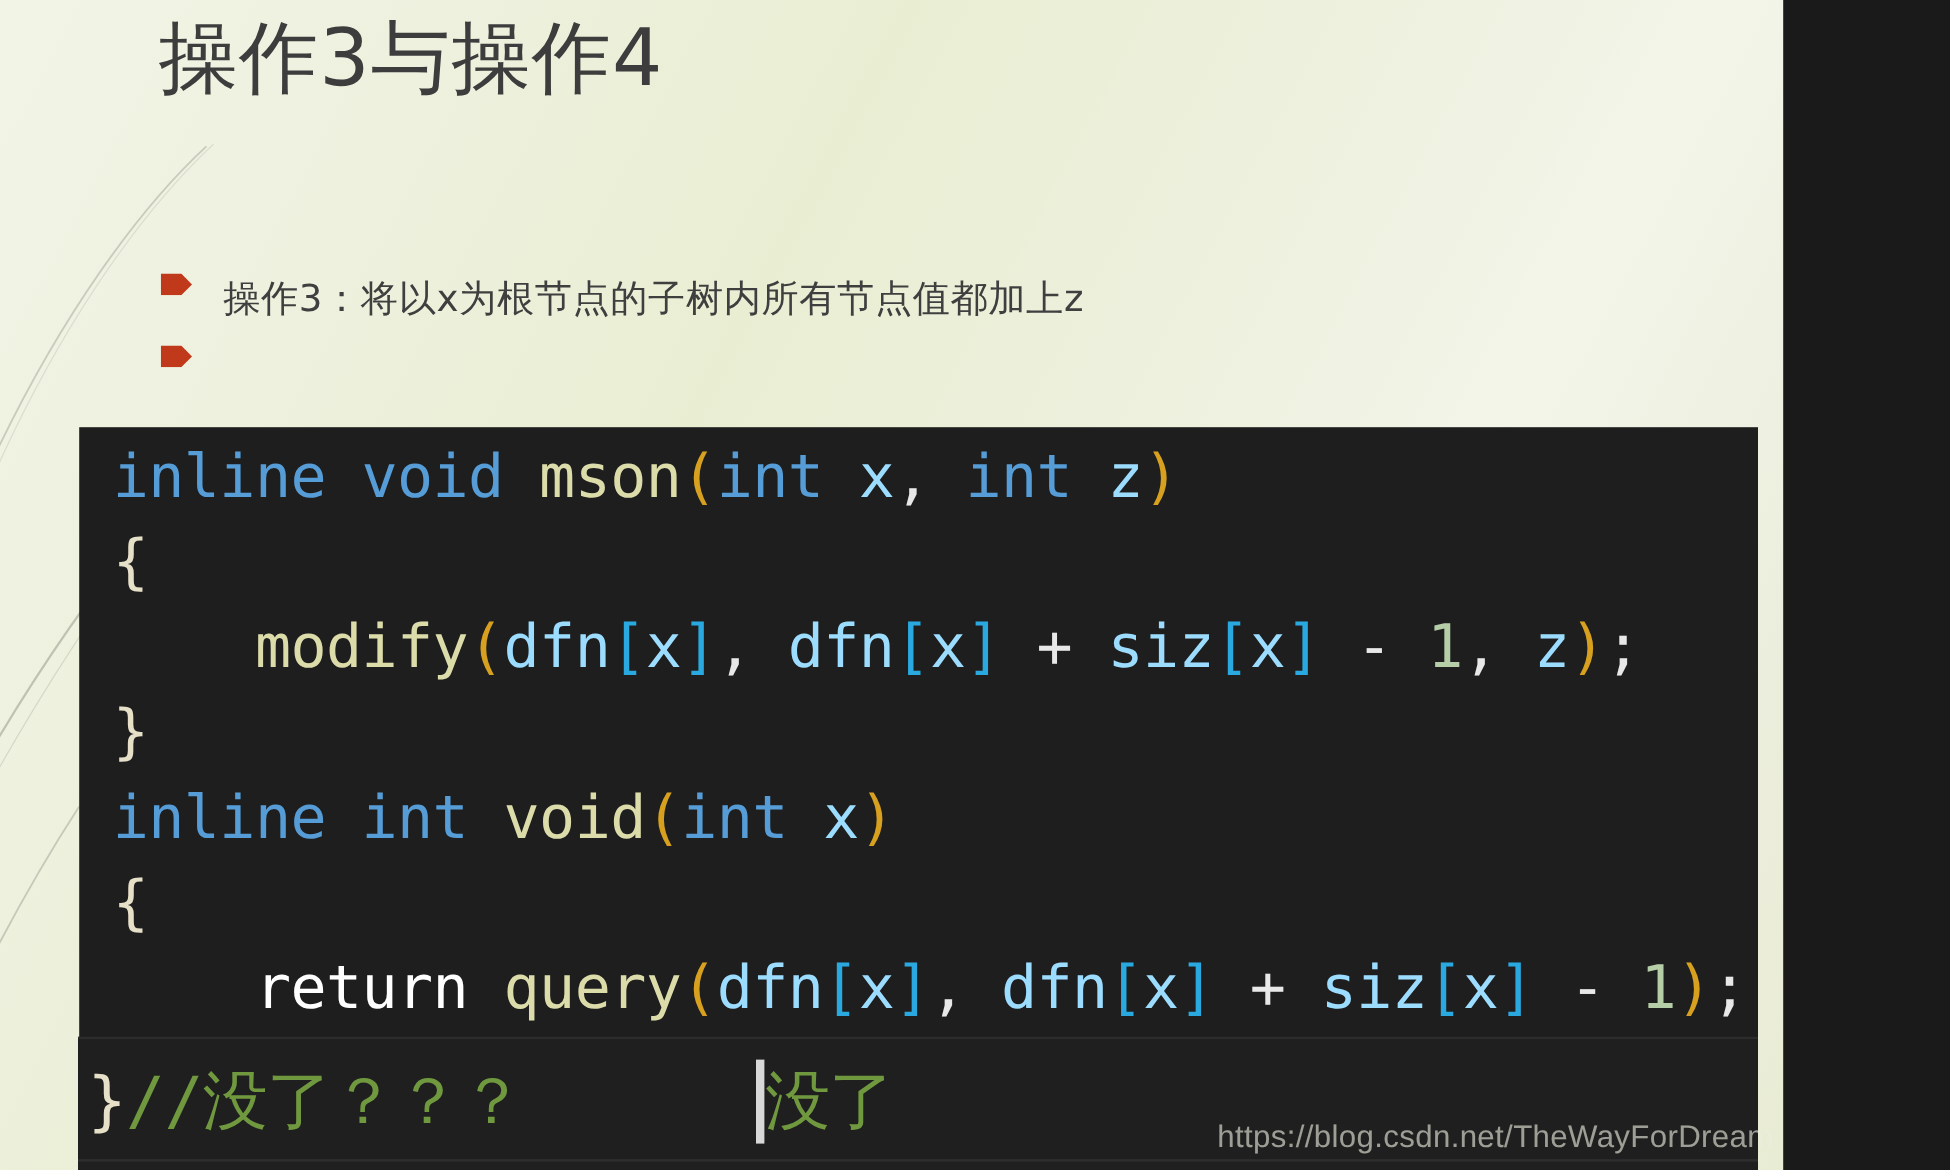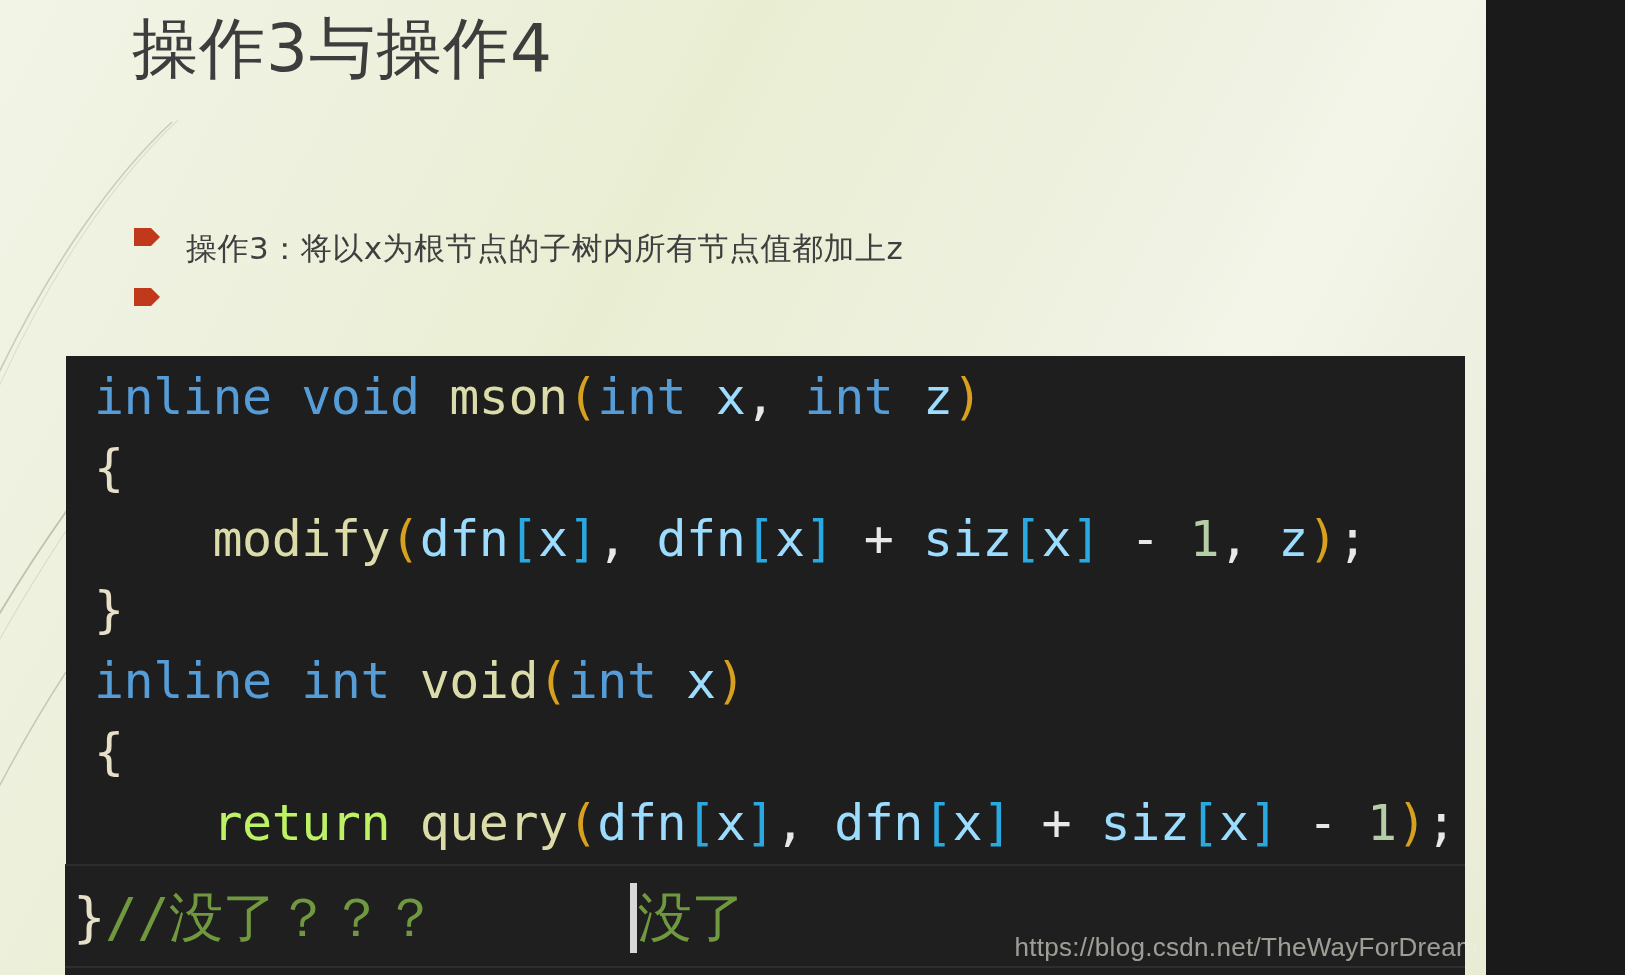--- a/index.html
+++ b/index.html
@@ -91,21 +91,21 @@
     color: #dcdcdc;
     margin-left: 20px;
   }
   .kw   { color: #569cd6; }
   .fn   { color: #dcdcaa; }
   .paren{ color: #d7a01f; }
   .id   { color: #9cdcfe; }
   .brk  { color: #2aa9e0; }
   .num  { color: #b5cea8; }
   .punc { color: #e8e8e8; }
-  .ret  { color: #bef264; }
+  .ret  { color: #ffffff; }
   .brace{ color: #e6e0c8; }
   .cmt  { color: #70993f; }
 
   
   #code-strip {
     position: absolute;
     left: 65px;
     top: 864px;
     width: 1400px;
     height: 111px;

